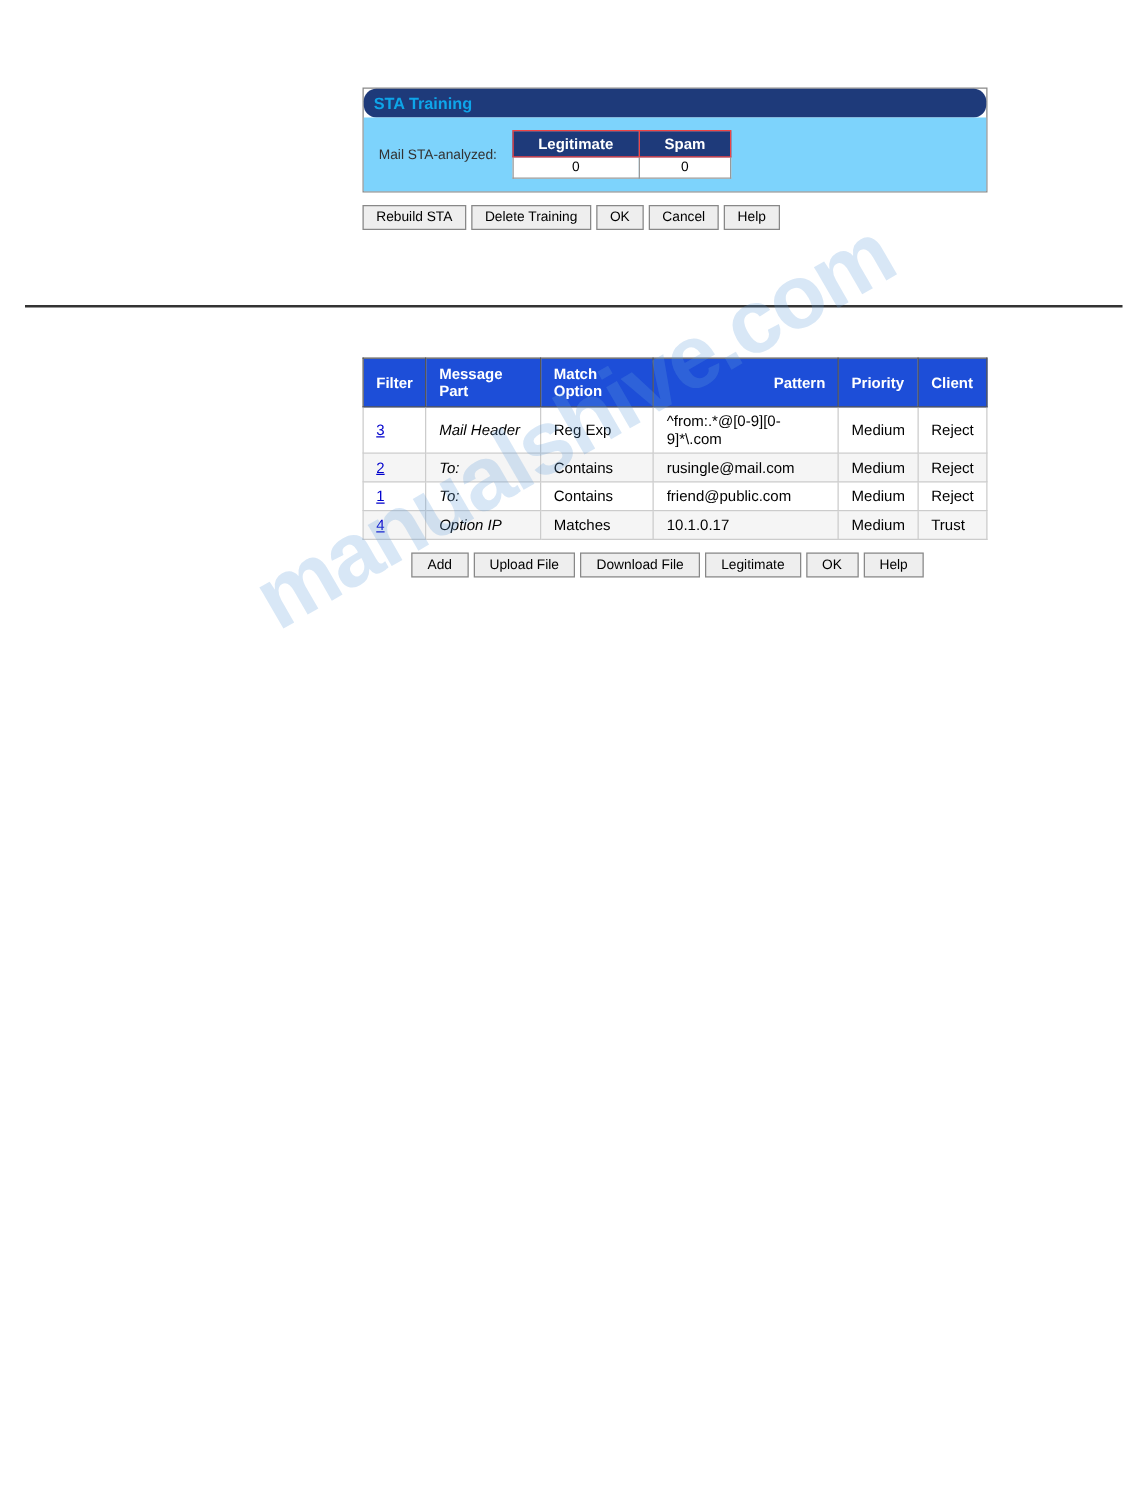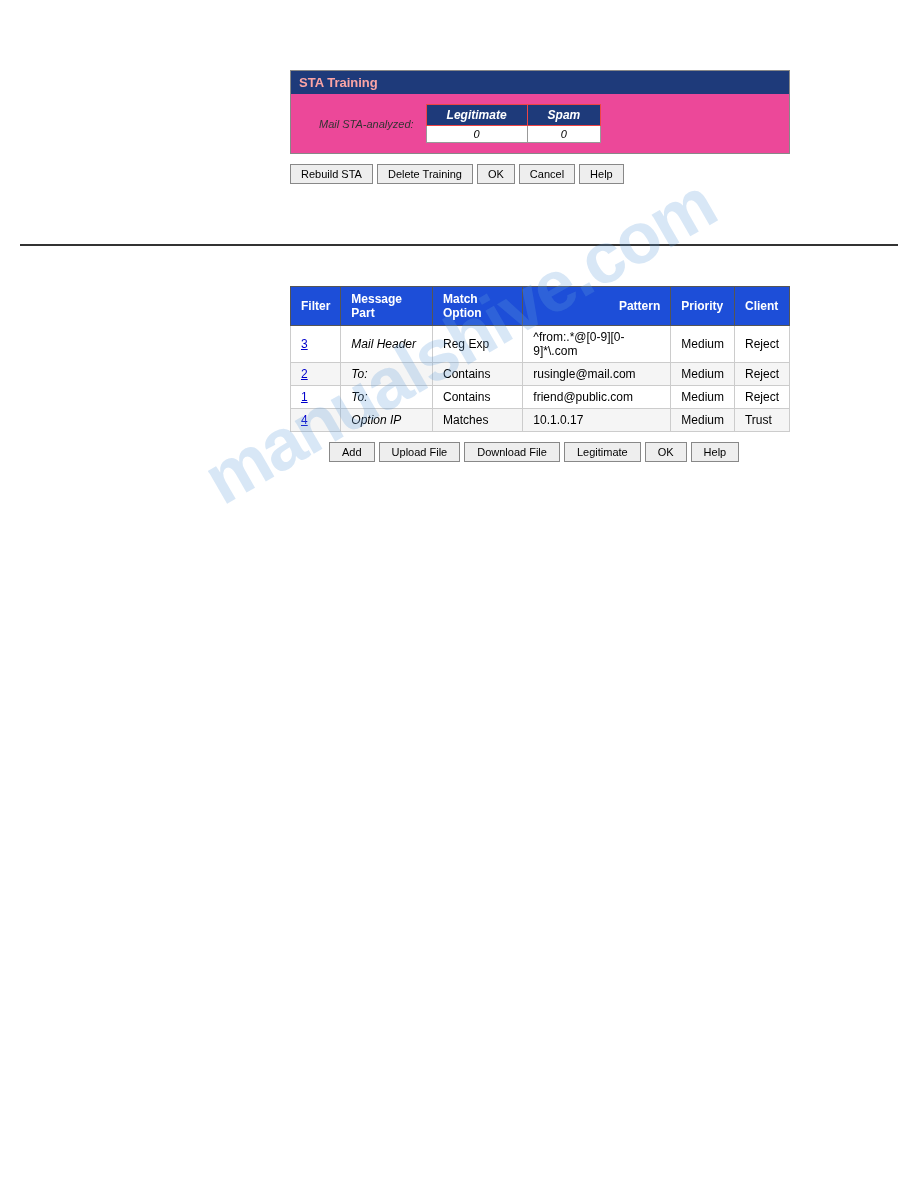--- a/index.html
+++ b/index.html
@@ -35,30 +35,30 @@
       margin-top: 50px;
     }
 
     .sta-training-box {
       width: 500px;
       border: 1px solid #888;
     }
 
     .sta-training-title {
       background-color: #1e3a7a;
-      color: #fca5a5;
+      color: #0ea5e9;
       padding: 4px 8px;
       font-size: 13px;
       font-weight: bold;
+      border-radius: 10px;
     }
 
     .sta-training-body {
-      background-color: #ec4899;
-      padding: 10px 28px;
-      font-style: italic;
+      background-color: #7dd3fc;
+      padding: 10px 12px;
     }
 
     .sta-row {
       display: flex;
       align-items: center;
       gap: 12px;
     }
 
     .sta-label {
       font-size: 11px;

